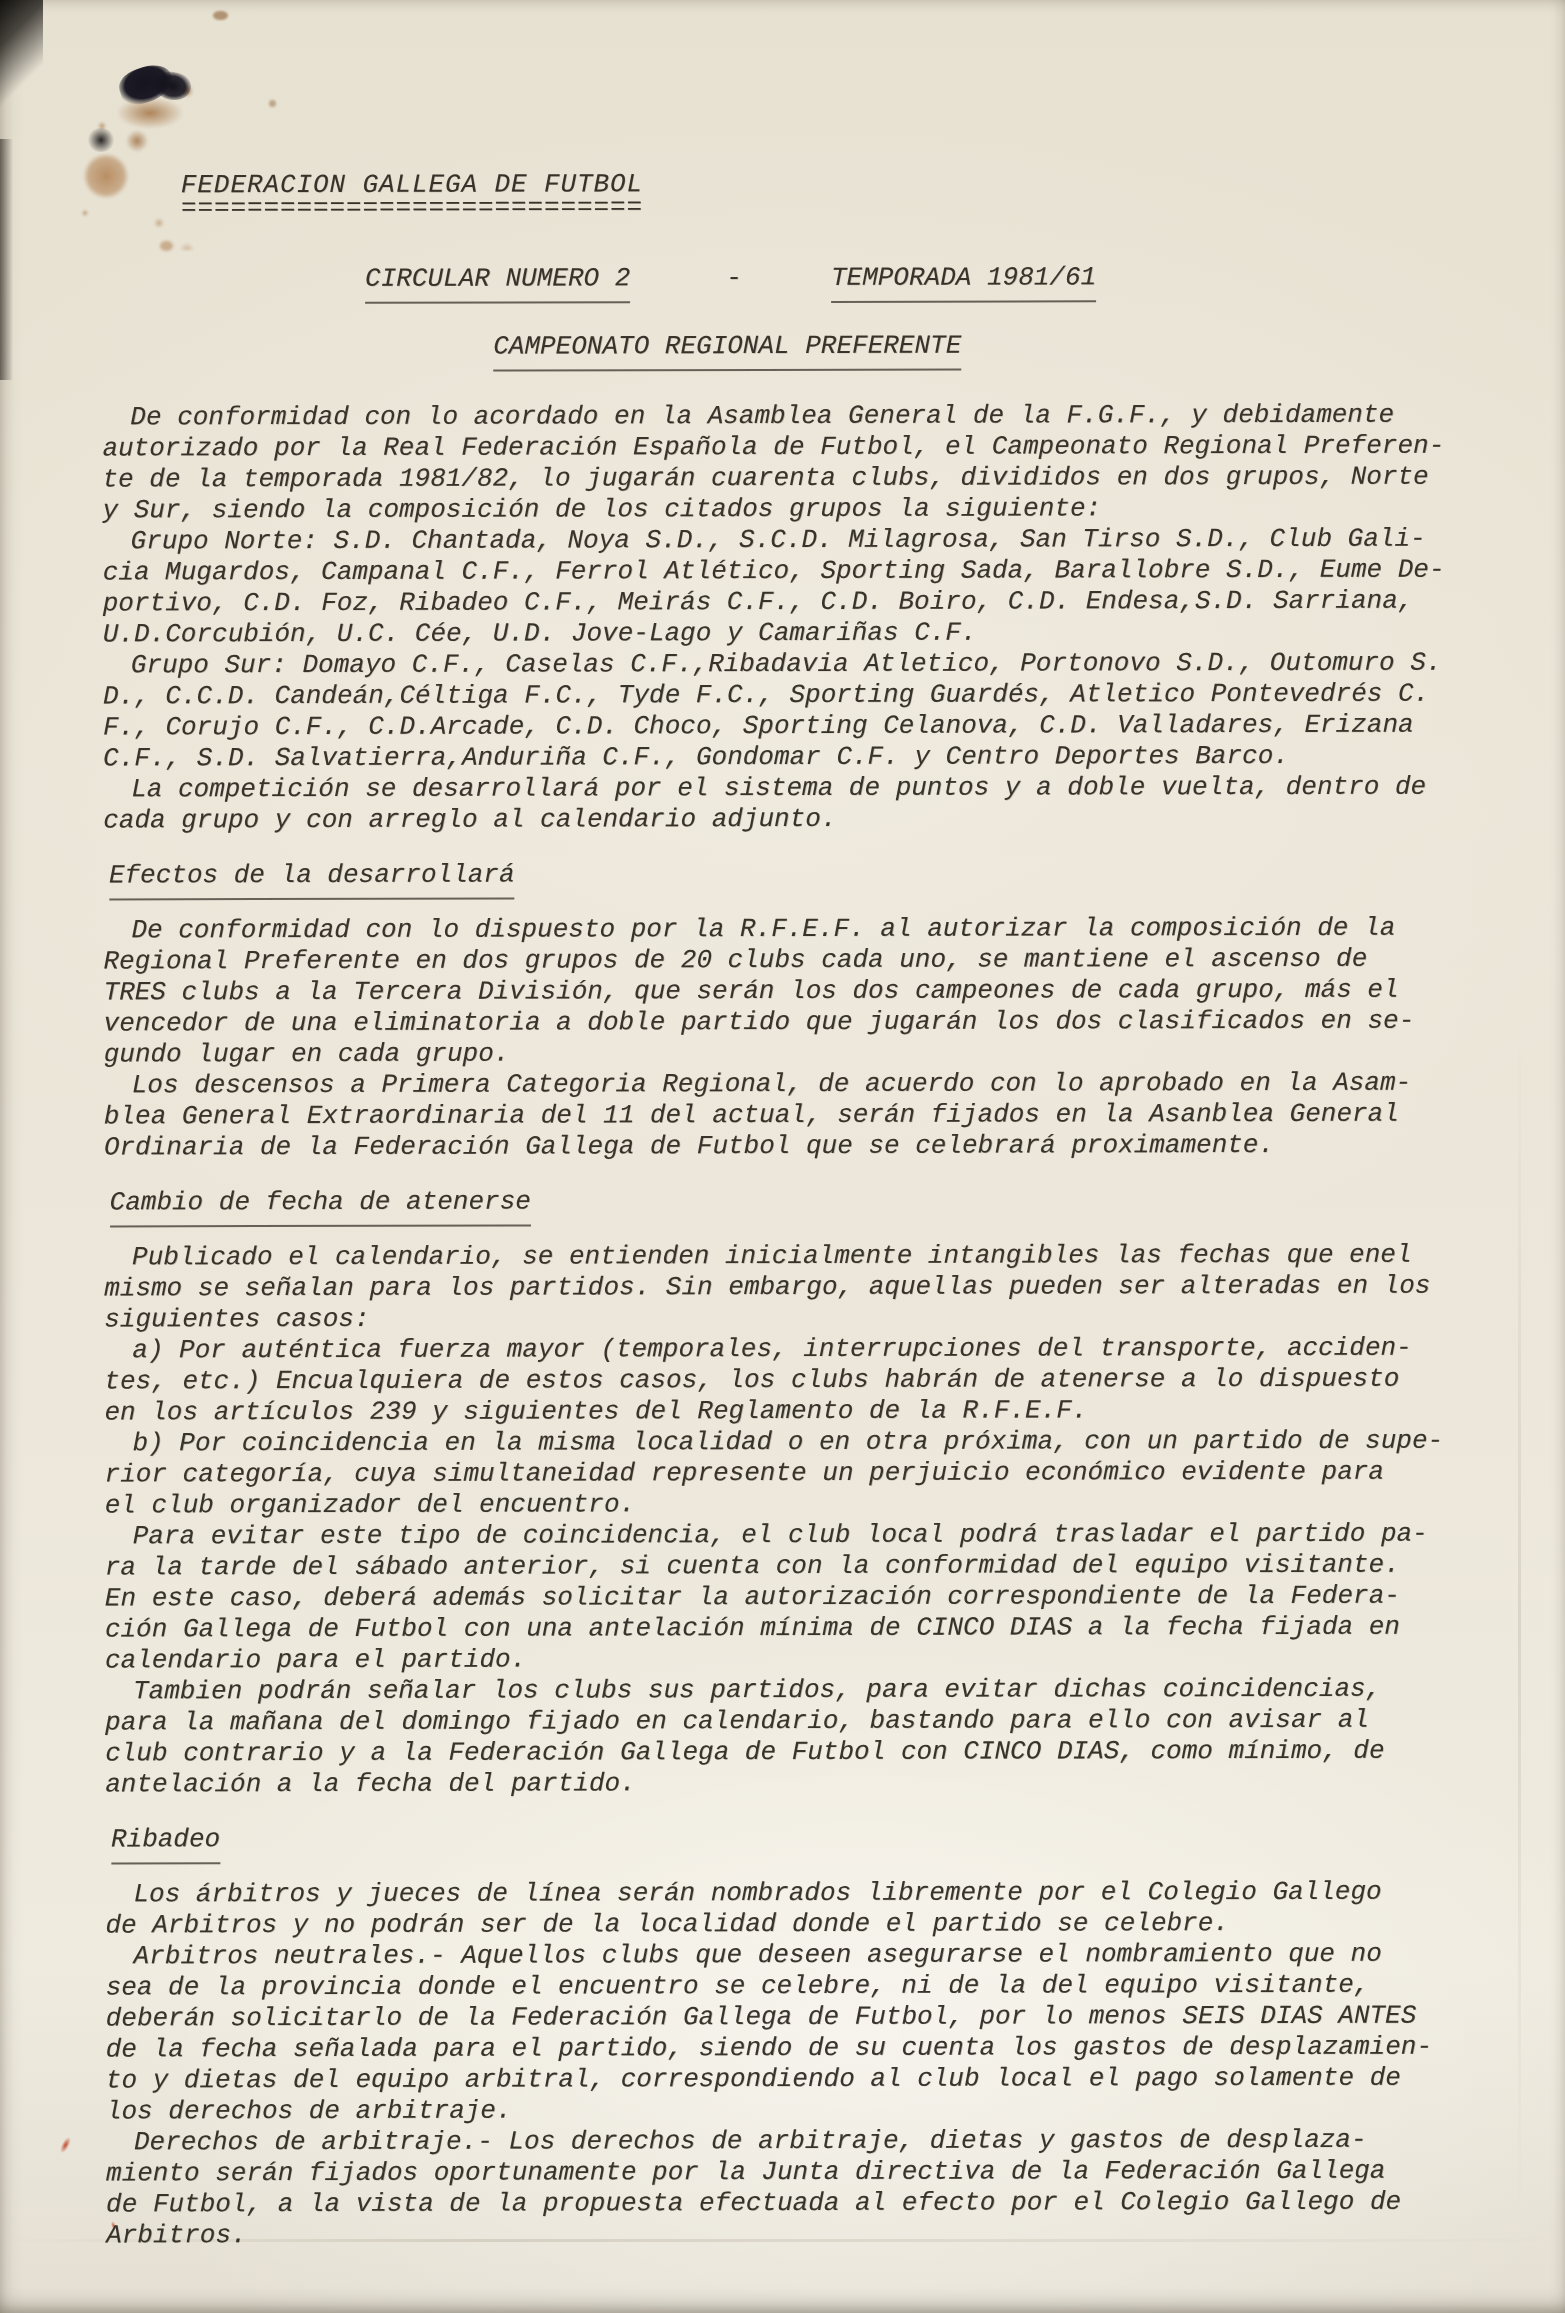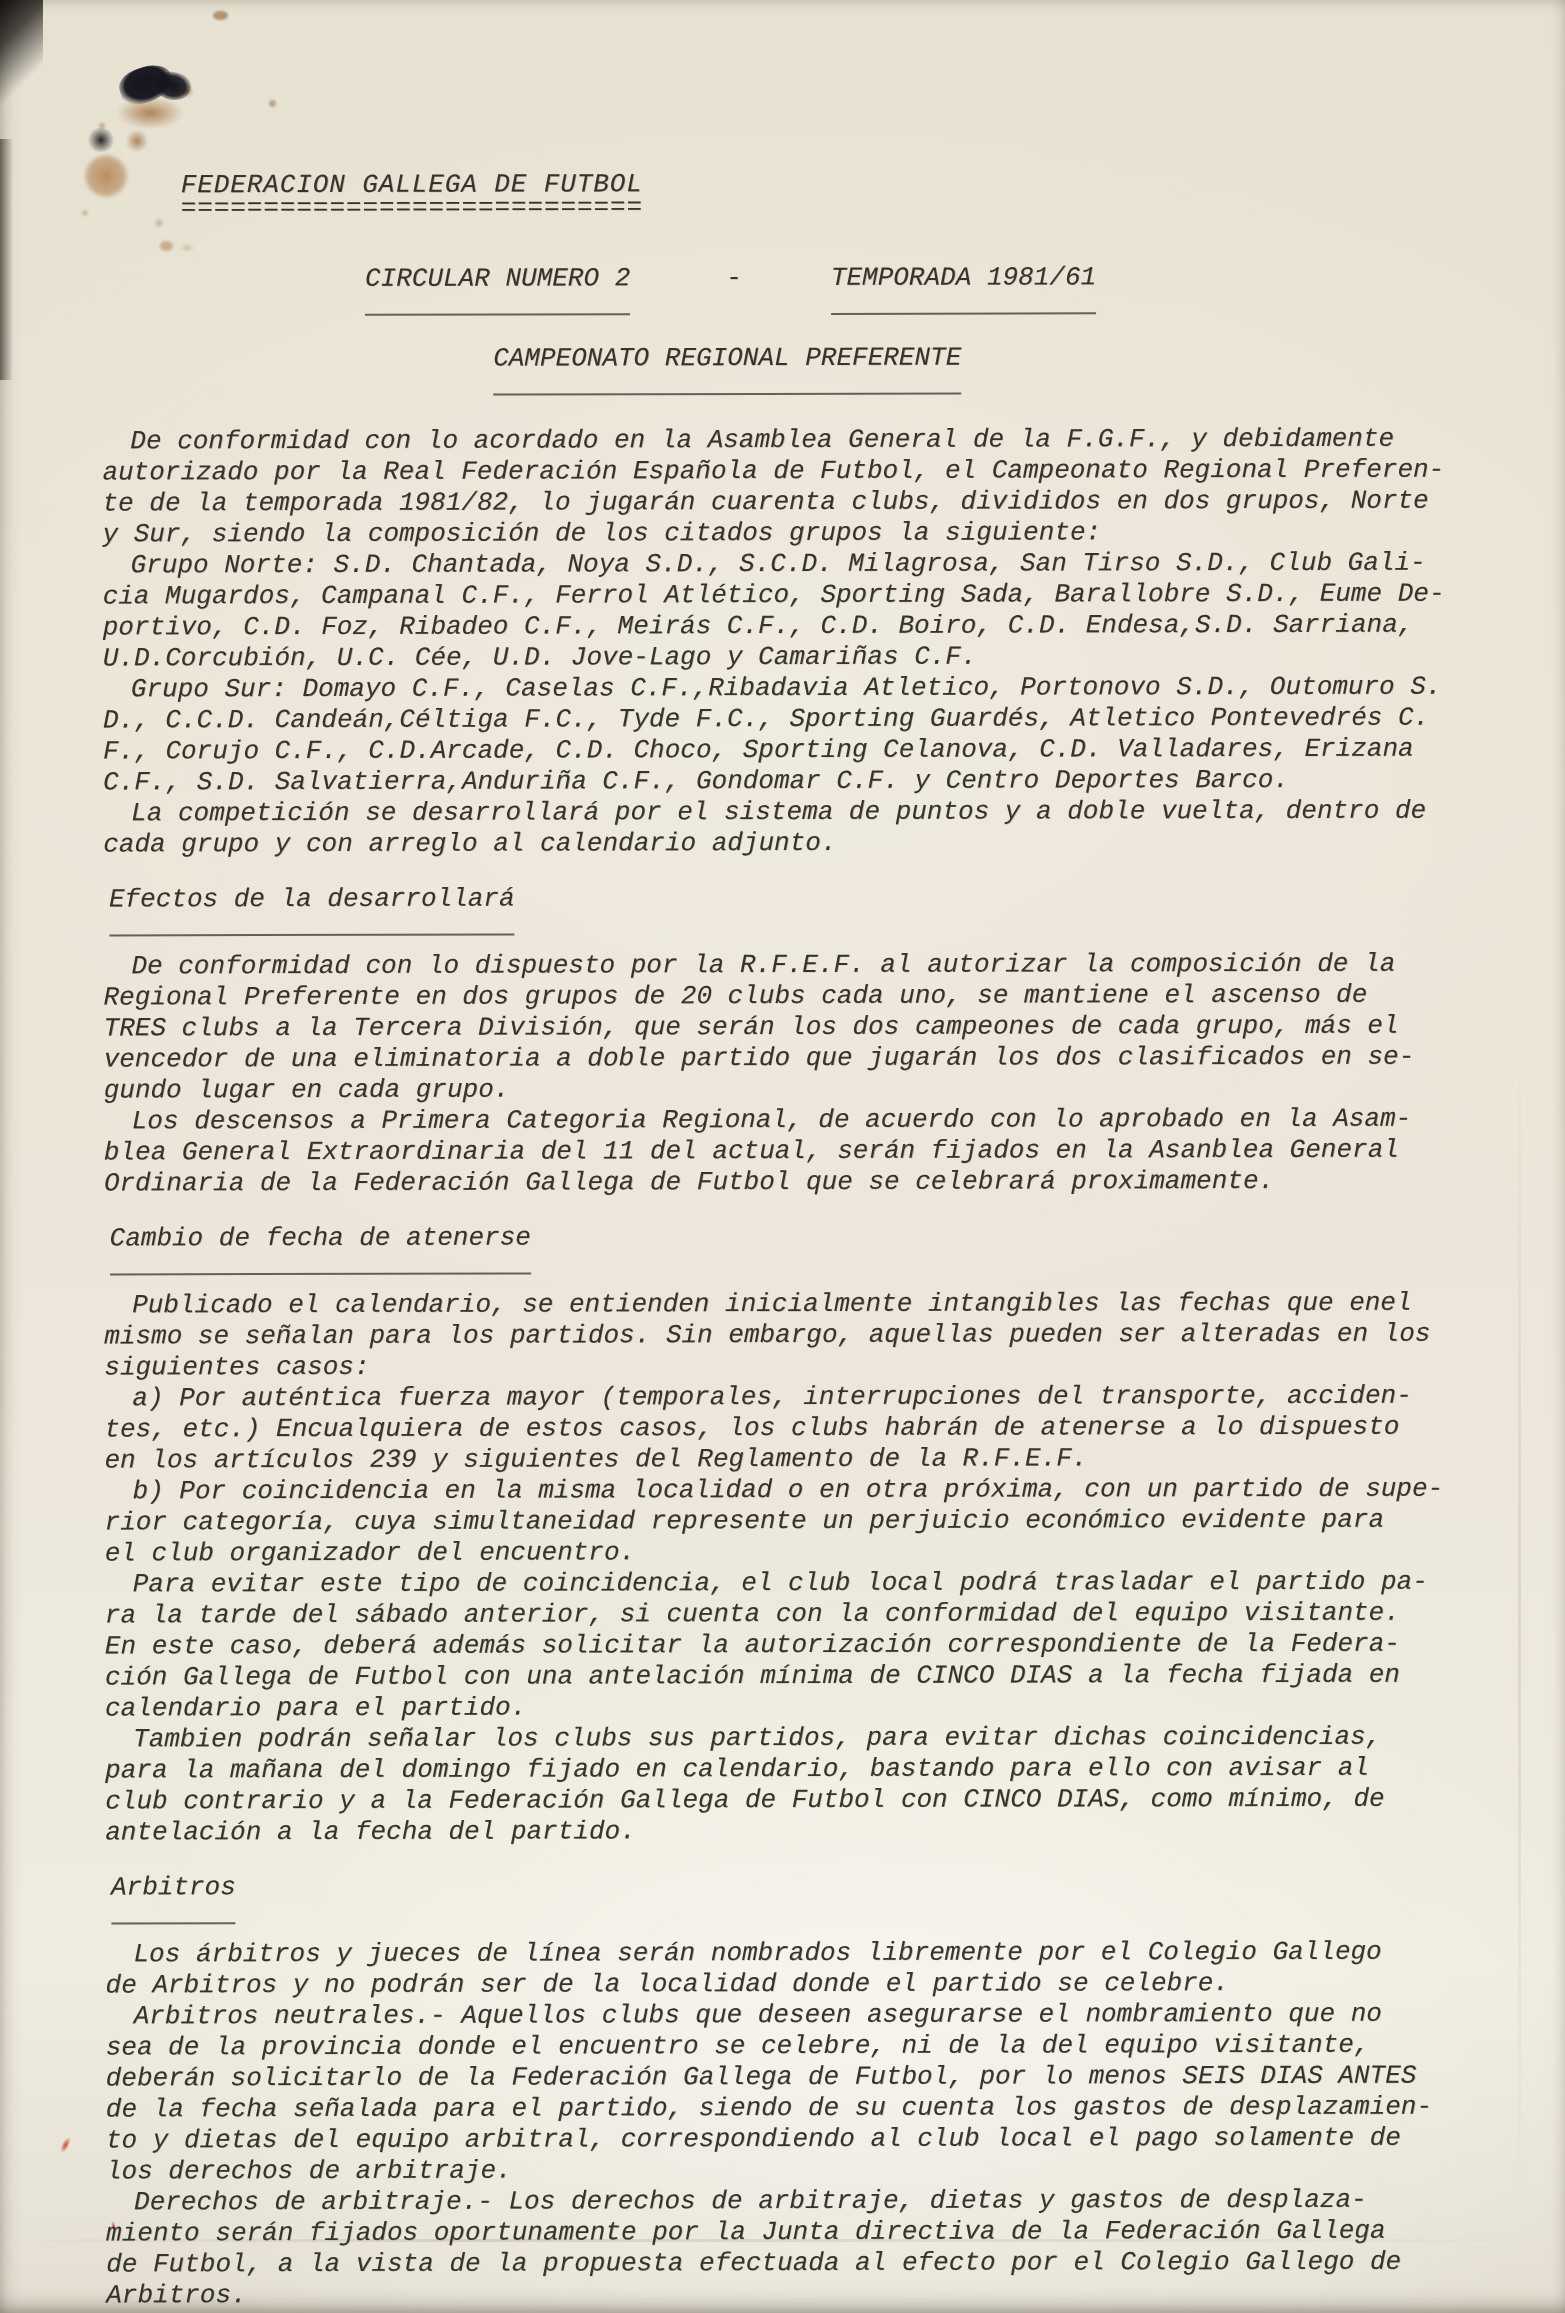--- a/index.html
+++ b/index.html
@@ -76,21 +76,21 @@
     font-size:26px;
     line-height:31px;
     transform:rotate(-0.12deg);
     text-shadow:0.6px 0.4px 0 rgba(45,40,32,0.30);
   }
   .letterhead { margin:169px 0 0 79px; letter-spacing:0.9px; }
   .letterhead-rule { margin:-3.7px 0 0 79px; letter-spacing:0.9px; line-height:22px; }
   .header-line { margin:45px 0 0 263px; display:flex; align-items:baseline; }
   .header-line .gap1 { width:96px; }
   .header-line .gap2 { width:89px; }
-  .u { display:inline-block; border-bottom:2.8px solid rgba(50,45,36,0.72); padding-bottom:19px;text-align:right; }
+  .u { display:inline-block; border-bottom:2.8px solid rgba(50,45,36,0.72); padding-bottom:7px;text-align:right; }
   .main-heading { margin:28px 0 0 391px; }
   .intro { margin-top:30px; }
   p.para { margin:0; white-space:pre-line; text-indent:28px; }
   .section-heading-row { margin:24px 0 15px 5.6px; }
   .section-heading-row .u { border-bottom-width:2.8px; }
 </style>
 </head>
 <body>
 
 <div class="paper">
@@ -176,21 +176,21 @@
 ción Gallega de Futbol con una antelación mínima de CINCO DIAS a la fecha fijada en
 calendario para el partido.</p>
       <p class="para">Tambien podrán señalar los clubs sus partidos, para evitar dichas coincidencias,
 para la mañana del domingo fijado en calendario, bastando para ello con avisar al
 club contrario y a la Federación Gallega de Futbol con CINCO DIAS, como mínimo, de
 antelación a la fecha del partido.</p>
     </div>
 
     <div class="section">
       <div class="section-heading-row">
-        <span class="u">Arbitros</span>
+        <span class="u">Ribadeo</span>
       </div>
       <p class="para">Los árbitros y jueces de línea serán nombrados libremente por el Colegio Gallego
 de Arbitros y no podrán ser de la localidad donde el partido se celebre.</p>
       <p class="para">Arbitros neutrales.- Aquellos clubs que deseen asegurarse el nombramiento que no
 sea de la provincia donde el encuentro se celebre, ni de la del equipo visitante,
 deberán solicitarlo de la Federación Gallega de Futbol, por lo menos SEIS DIAS ANTES
 de la fecha señalada para el partido, siendo de su cuenta los gastos de desplazamien-
 to y dietas del equipo arbitral, correspondiendo al club local el pago solamente de
 los derechos de arbitraje.</p>
       <p class="para">Derechos de arbitraje.- Los derechos de arbitraje, dietas y gastos de desplaza-

